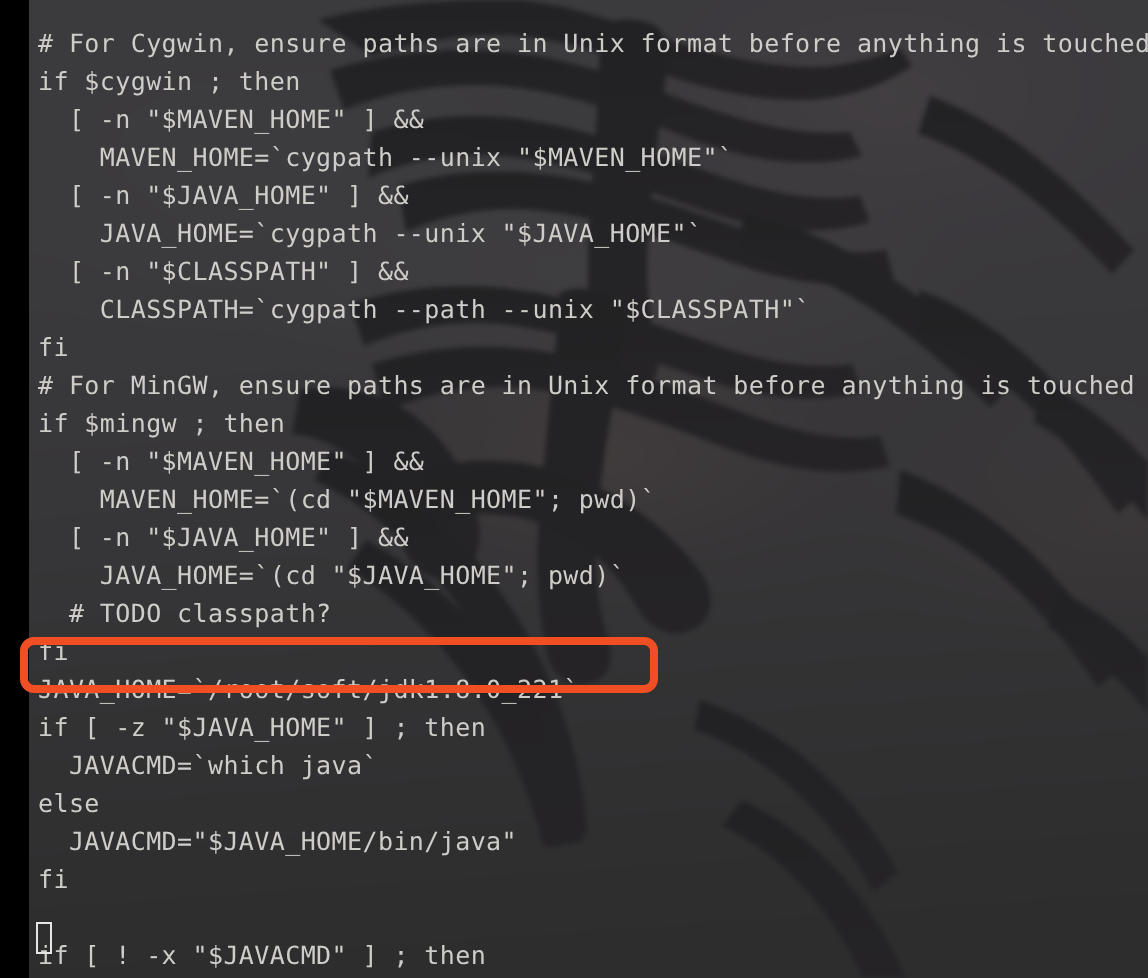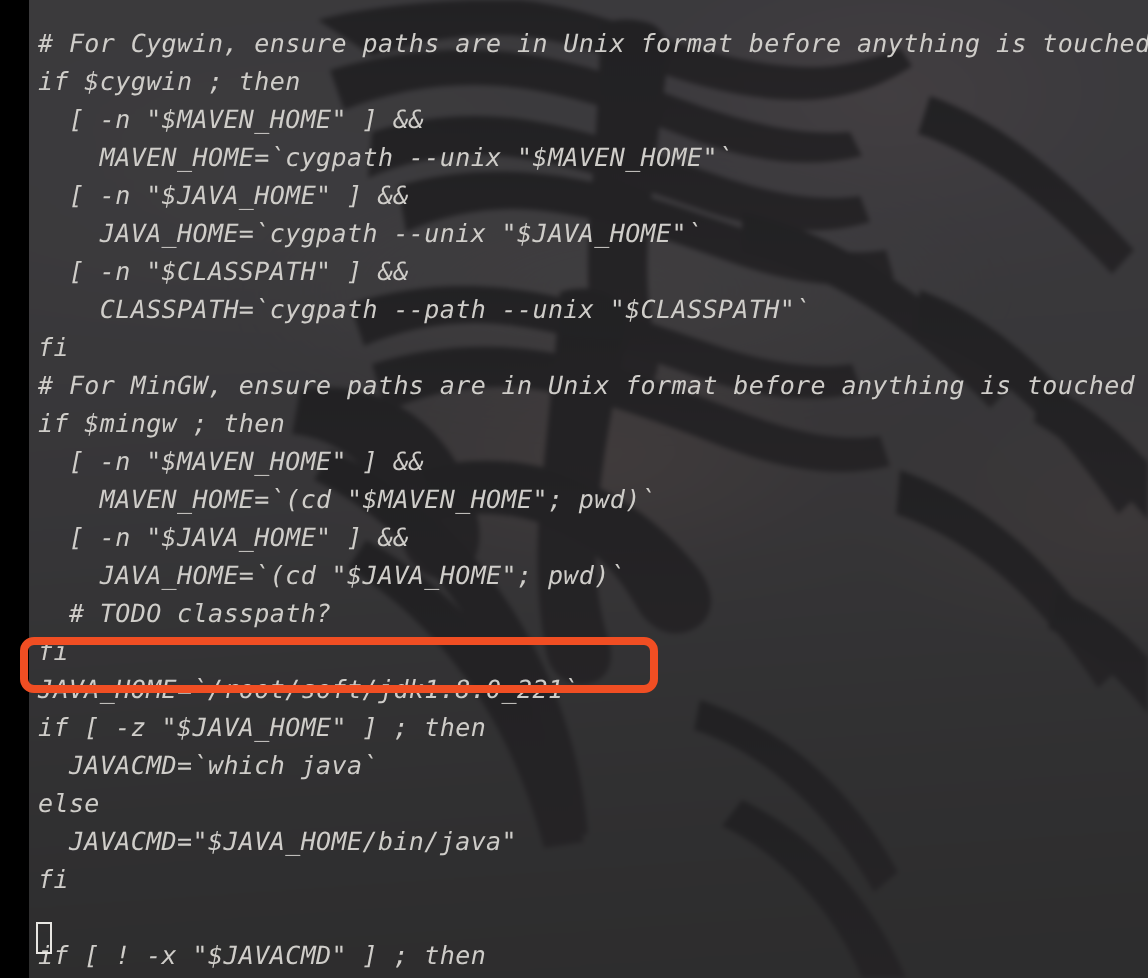--- a/index.html
+++ b/index.html
@@ -8,21 +8,20 @@
     padding: 0;
     background: #000;
   }
   #screen {
     position: relative;
     width: 1148px;
     height: 978px;
     overflow: hidden;
     background: #000;
     font-family: "DejaVu Sans Mono", "Liberation Mono", monospace;
-    font-style: italic;
   }
 
   
   #wallpaper {
     position: absolute;
     inset: 0;
     overflow: hidden;
   }
   #wallpaper .sky {
     position: absolute;

